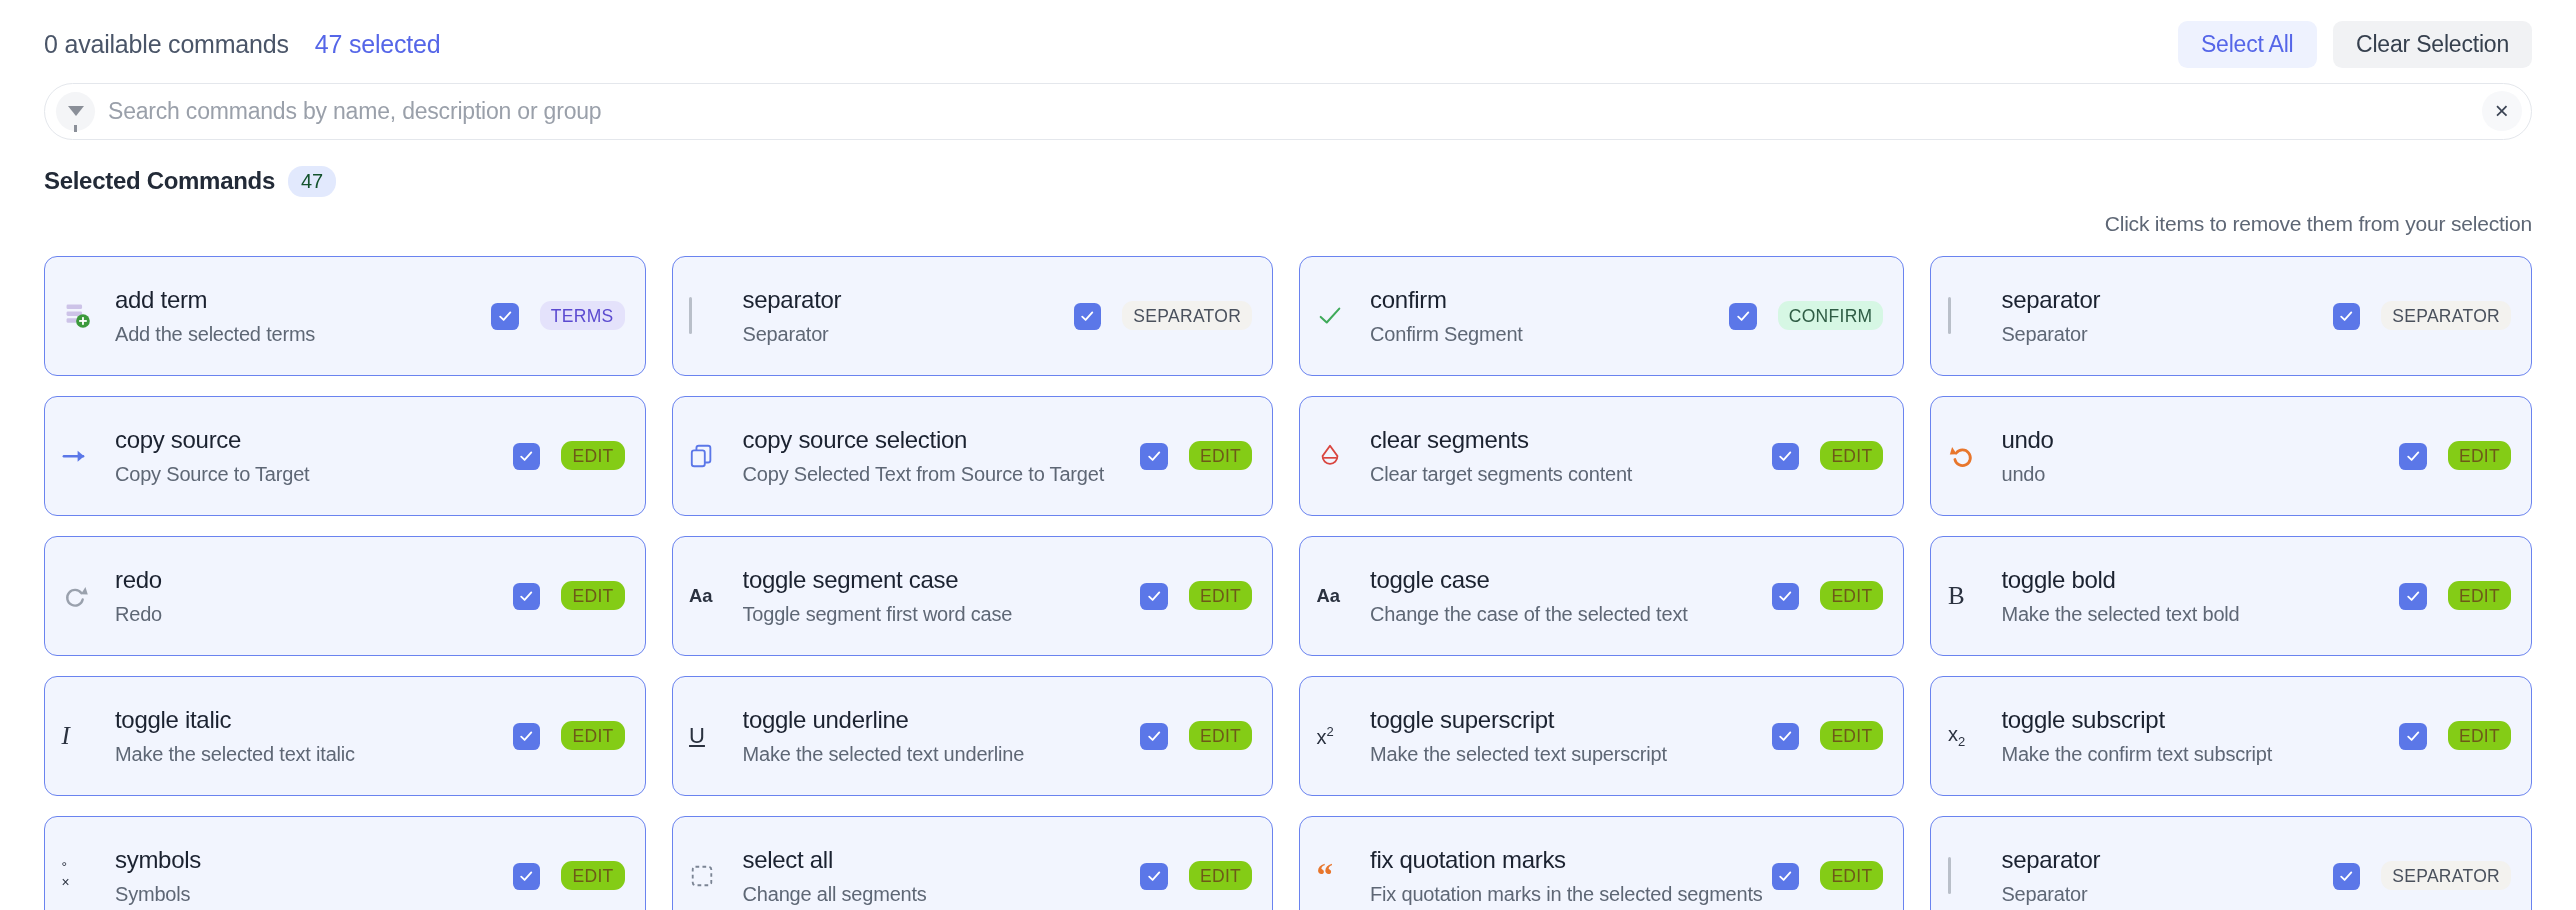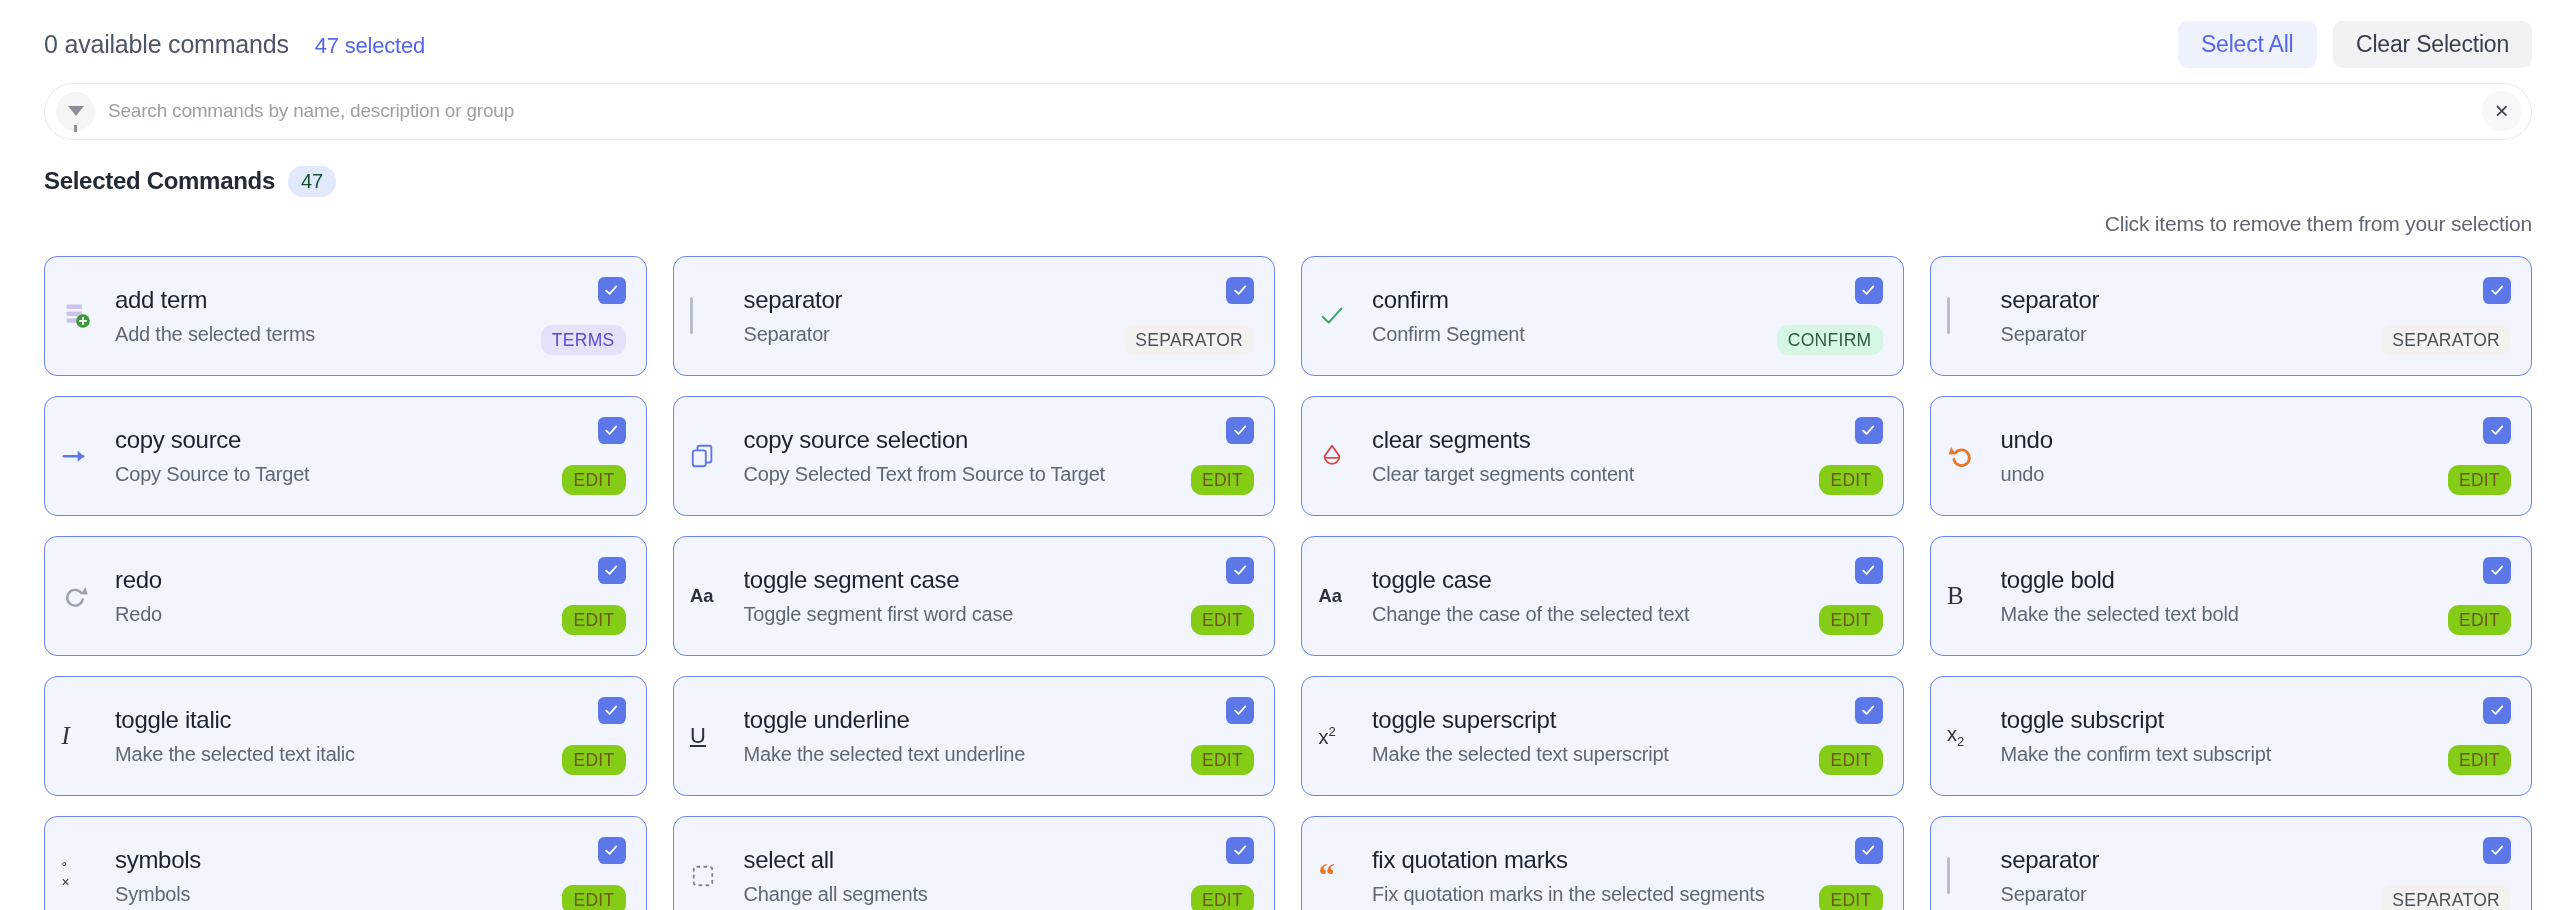--- a/index.html
+++ b/index.html
@@ -30,21 +30,21 @@
     display: flex;
     align-items: baseline;
     gap: 26px;
   }
   .available-count {
     font-size: 25px;
     color: #4a5568;
     letter-spacing: -0.2px;
   }
   .selected-count {
-    font-size: 22px;
+    font-size: 25px;
     color: #5566e8;
     letter-spacing: -0.2px;
   }
   .topbar-right {
     margin-left: auto;
     display: flex;
     align-items: center;
     gap: 16.5px;
   }
   .btn {
@@ -97,21 +97,21 @@
     left: -1.8px; top: 9.2px;
     width: 3.7px; height: 6.4px;
     background: #8a8f98;
   }
   .search-input {
     flex: 1 1 auto;
     border: none;
     outline: none;
     background: transparent;
     font-family: "Liberation Sans", sans-serif;
-    font-size: 19px;
+    font-size: 23px;
     color: #36404e;
     padding-left: 13px;
     letter-spacing: -0.2px;
   }
   .search-input::placeholder { color: #9aa0aa; }
   .search-clear {
     width: 40px; height: 40px;
     border-radius: 50%;
     background: #f7f8fa;
     border: none;
@@ -197,21 +197,21 @@
     color: #5e6775;
     margin-top: 9.2px;
     letter-spacing: -0.2px;
     white-space: nowrap;
     overflow: hidden;
     text-overflow: ellipsis;
   }
   .card-right {
     flex: 0 0 auto;
     display: flex;
-    flex-direction: column;
+    flex-direction: row;
     align-items: flex-end;
     gap: 21px;
     margin-left: 9.2px;
   }
   .checkbox {
     width: 27.6px; height: 27.6px;
     border-radius: 6.4px;
     background: #5b77e8;
     display: flex; align-items: center; justify-content: center;
   }

